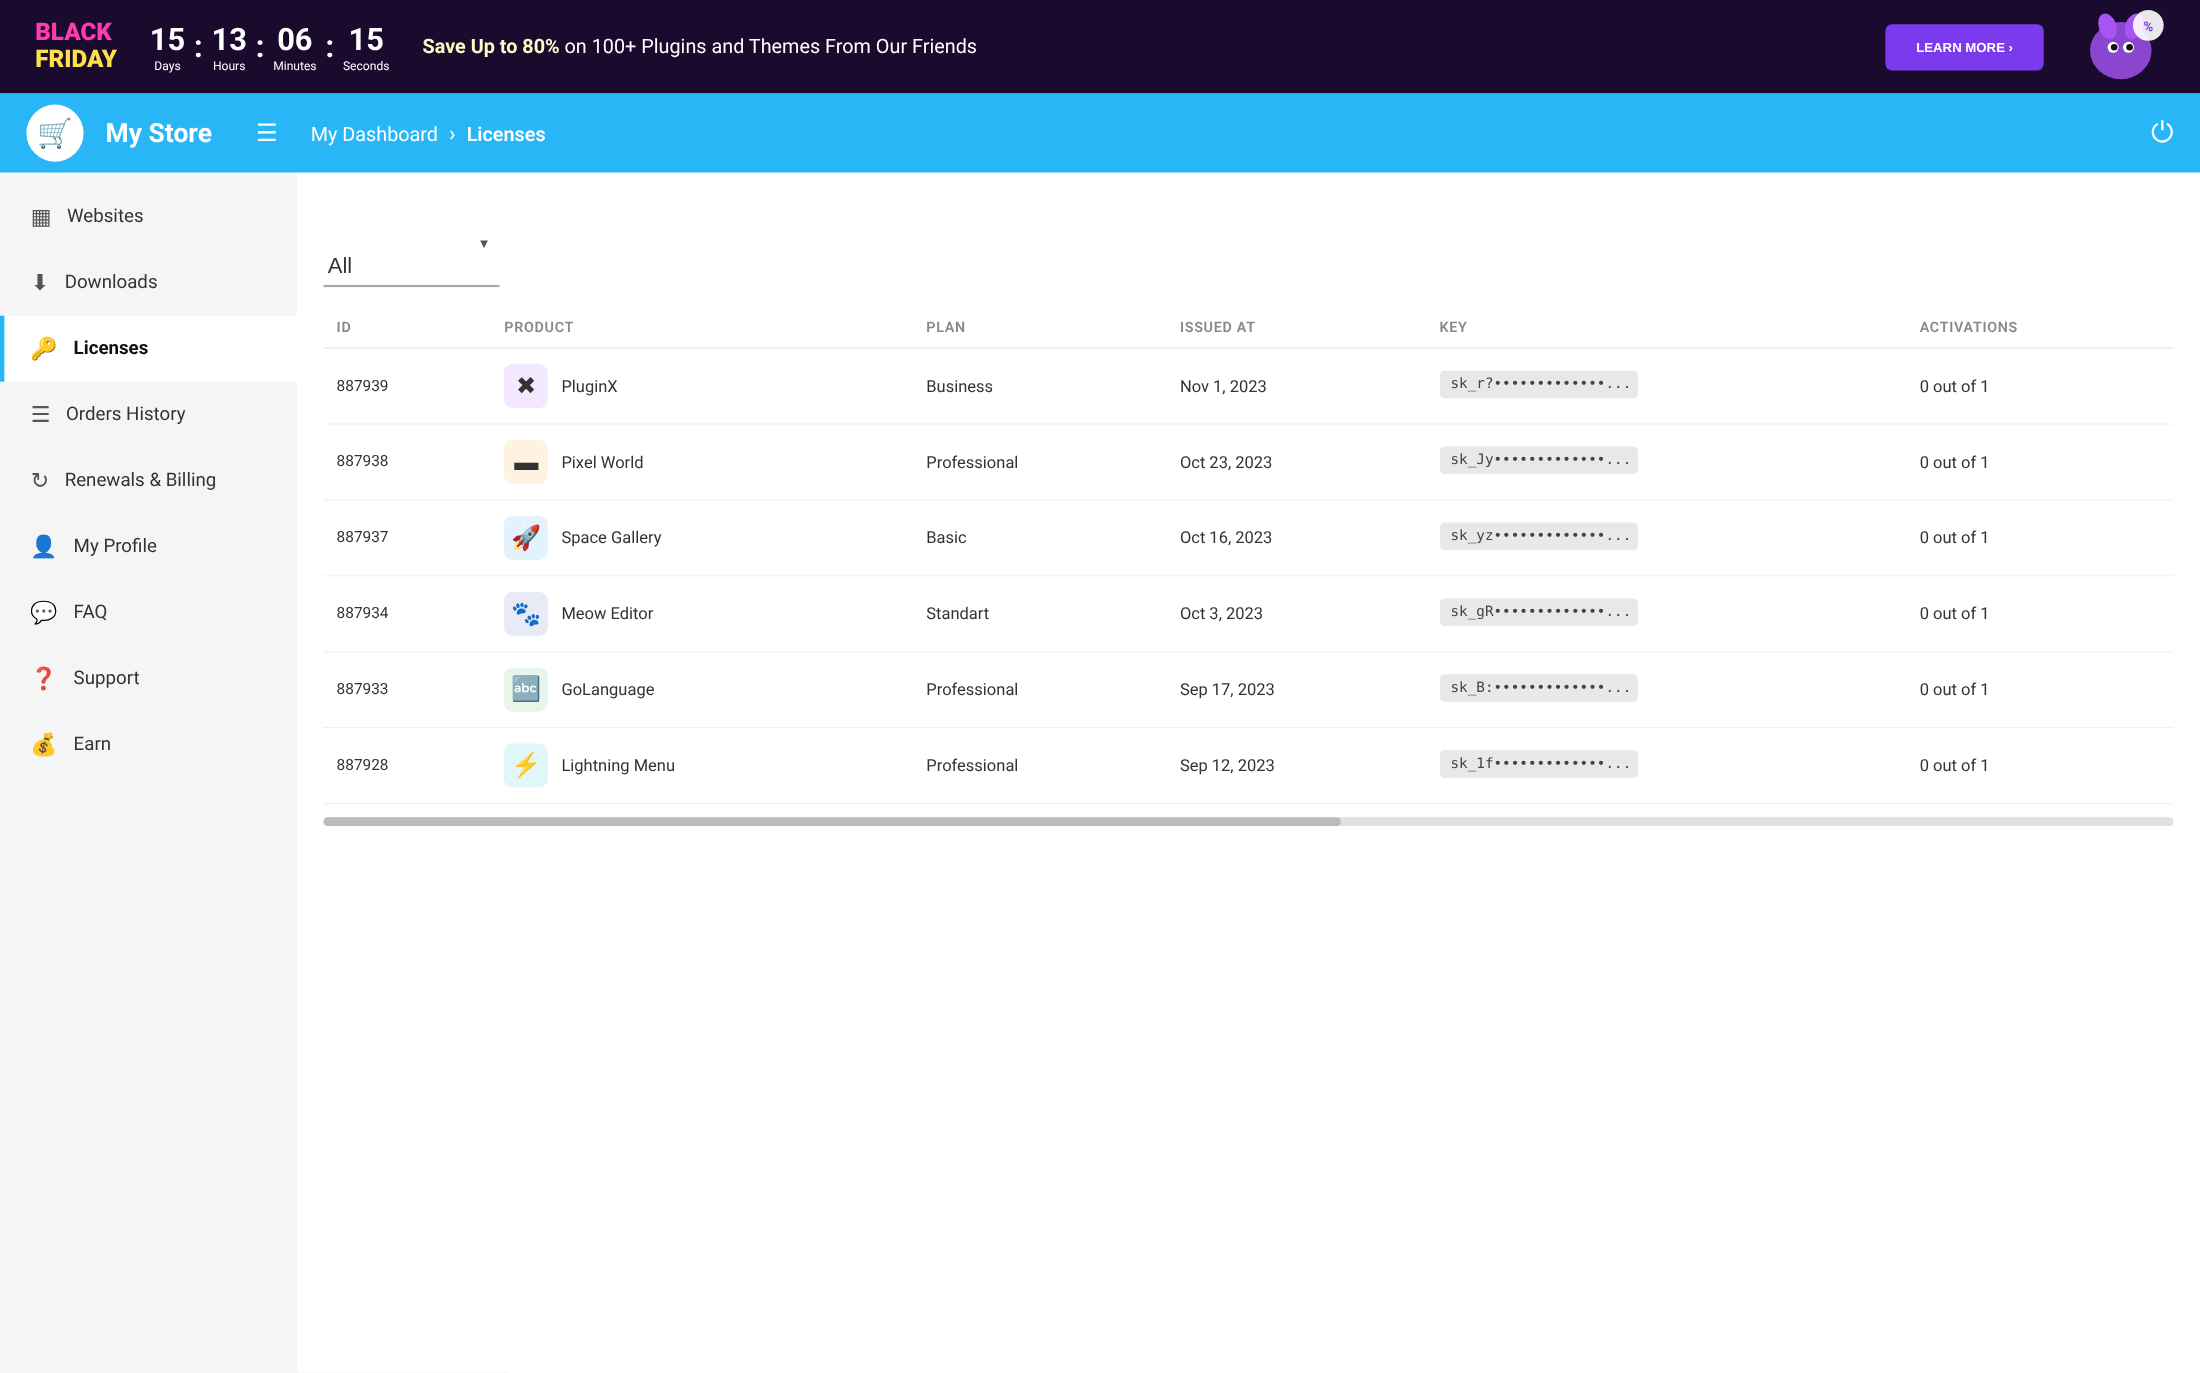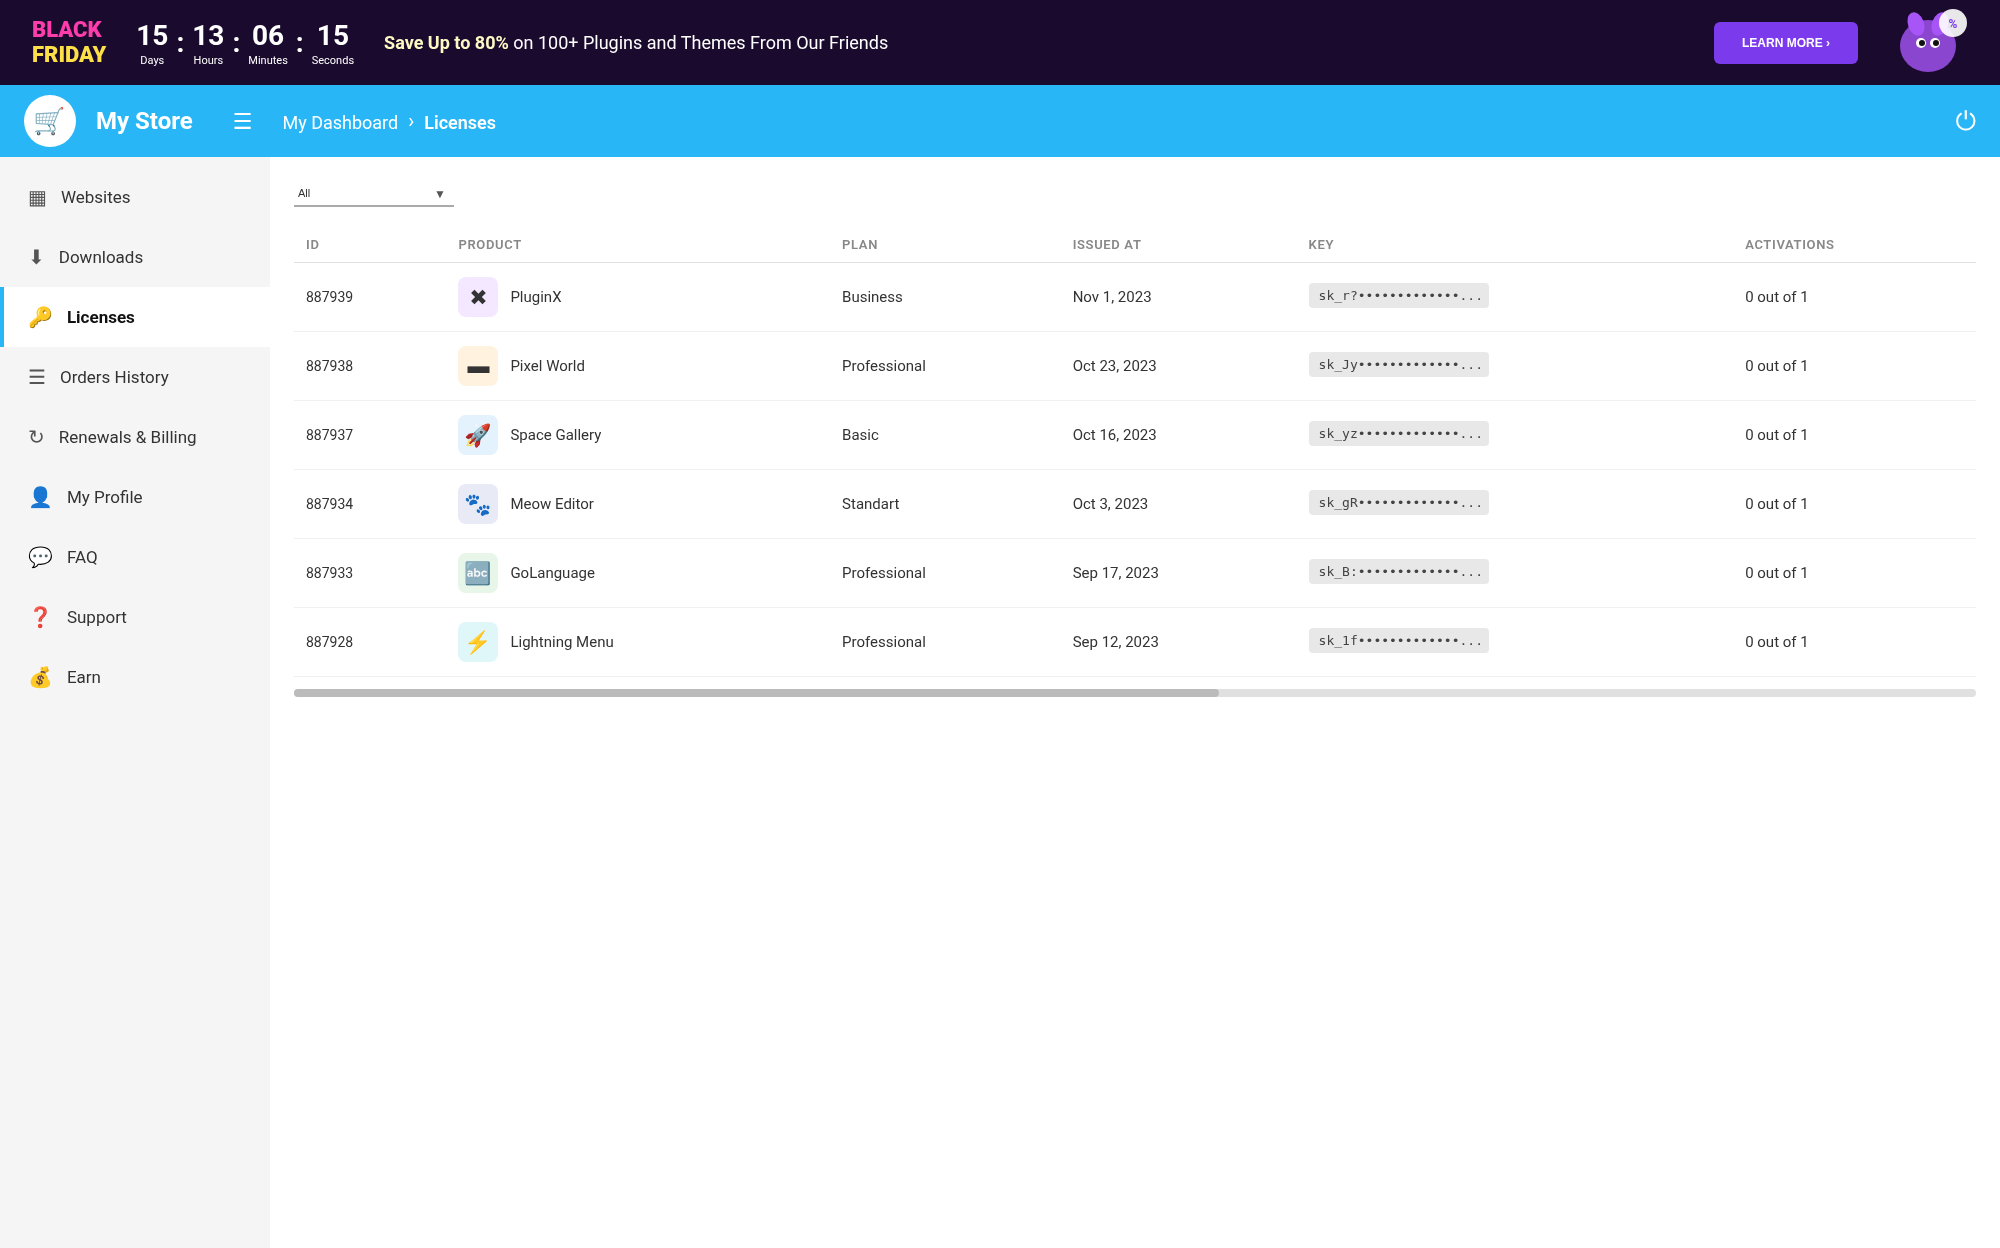--- a/index.html
+++ b/index.html
@@ -148,27 +148,28 @@
     }
 
     
     .filter-row {
       margin-bottom: 20px;
     }
     .filter-select {
       border: none;
       border-bottom: 2px solid #aaa;
       background: transparent;
-      font-size: 11px;
+      font-size: 20px;
       padding: 6px 30px 6px 4px;
       color: #333;
       cursor: pointer;
       appearance: none;
       -webkit-appearance: none;
       width: 160px;
+      margin-top: 44px;
     }
     .filter-select-wrap {
       position: relative;
       display: inline-block;
     }
     .filter-select-wrap::after {
       content: '▼';
       font-size: 12px;
       color: #555;
       position: absolute;

